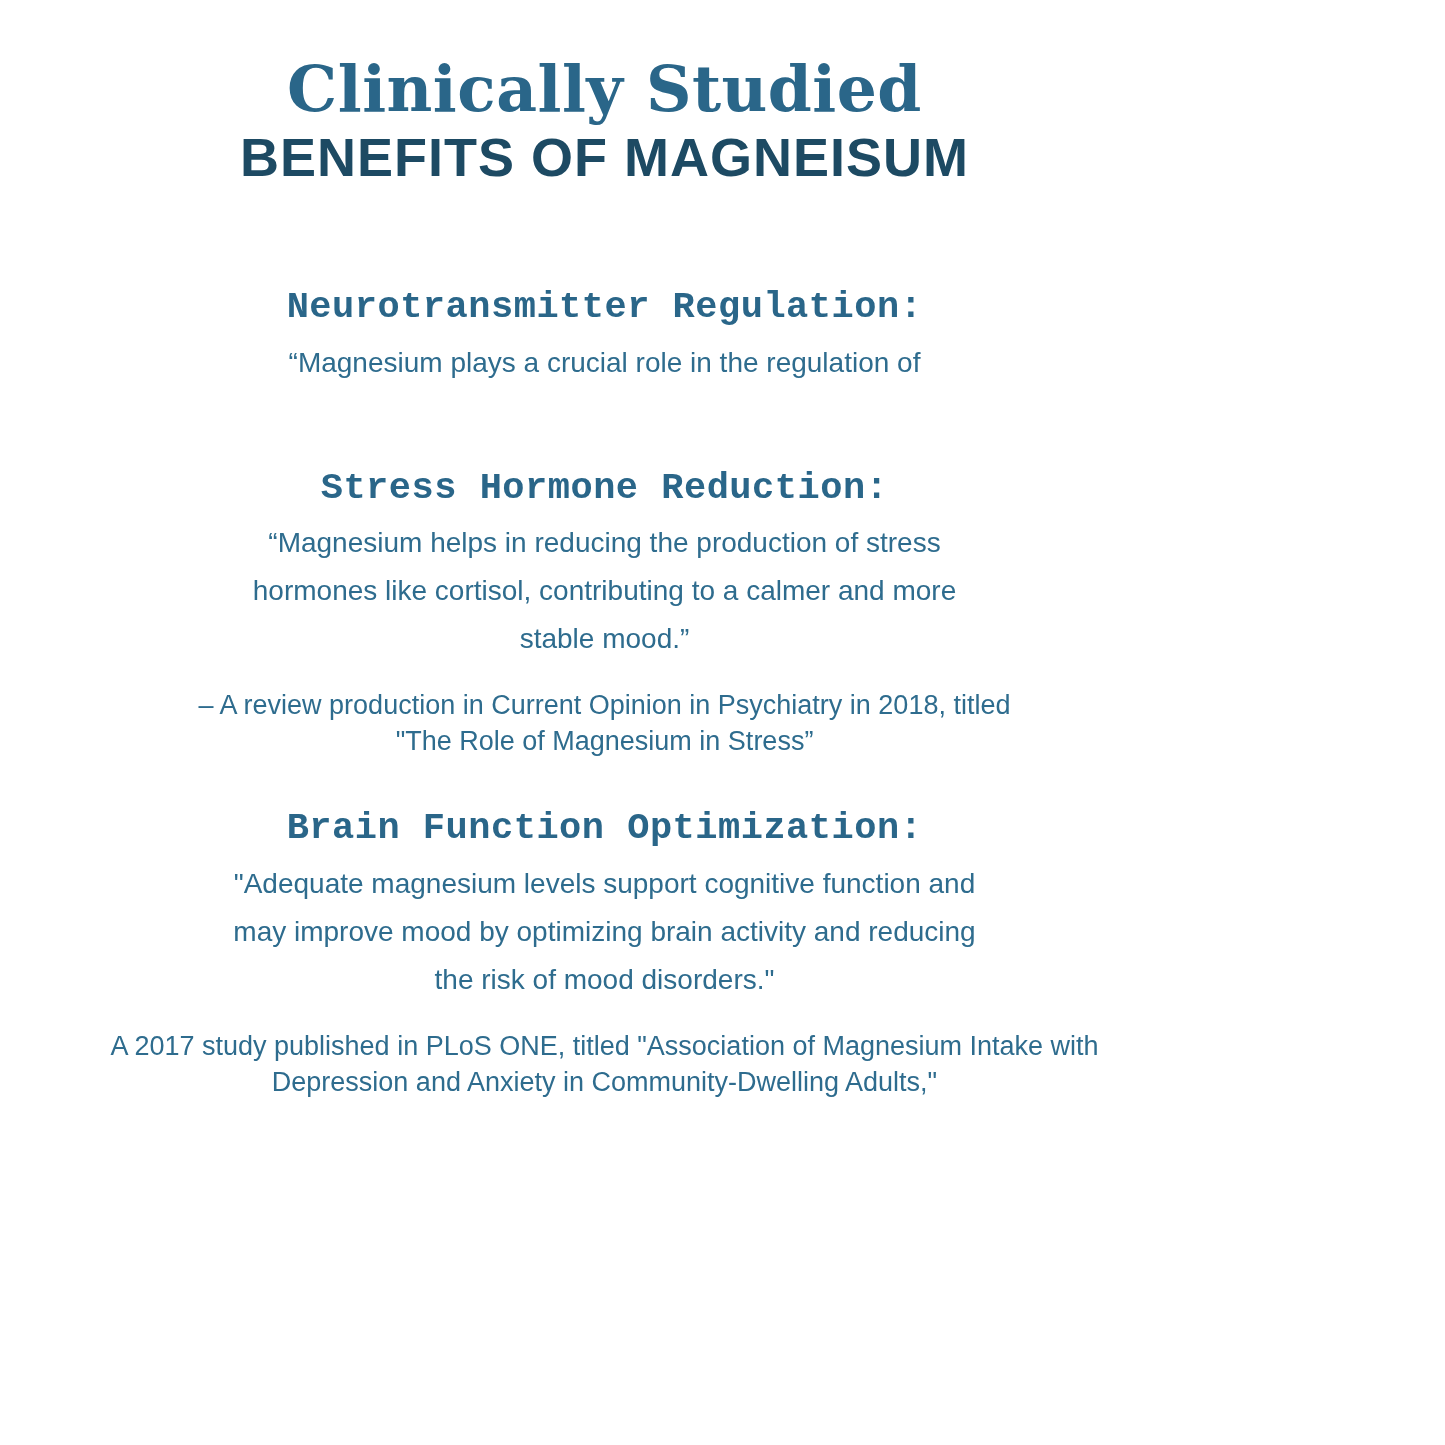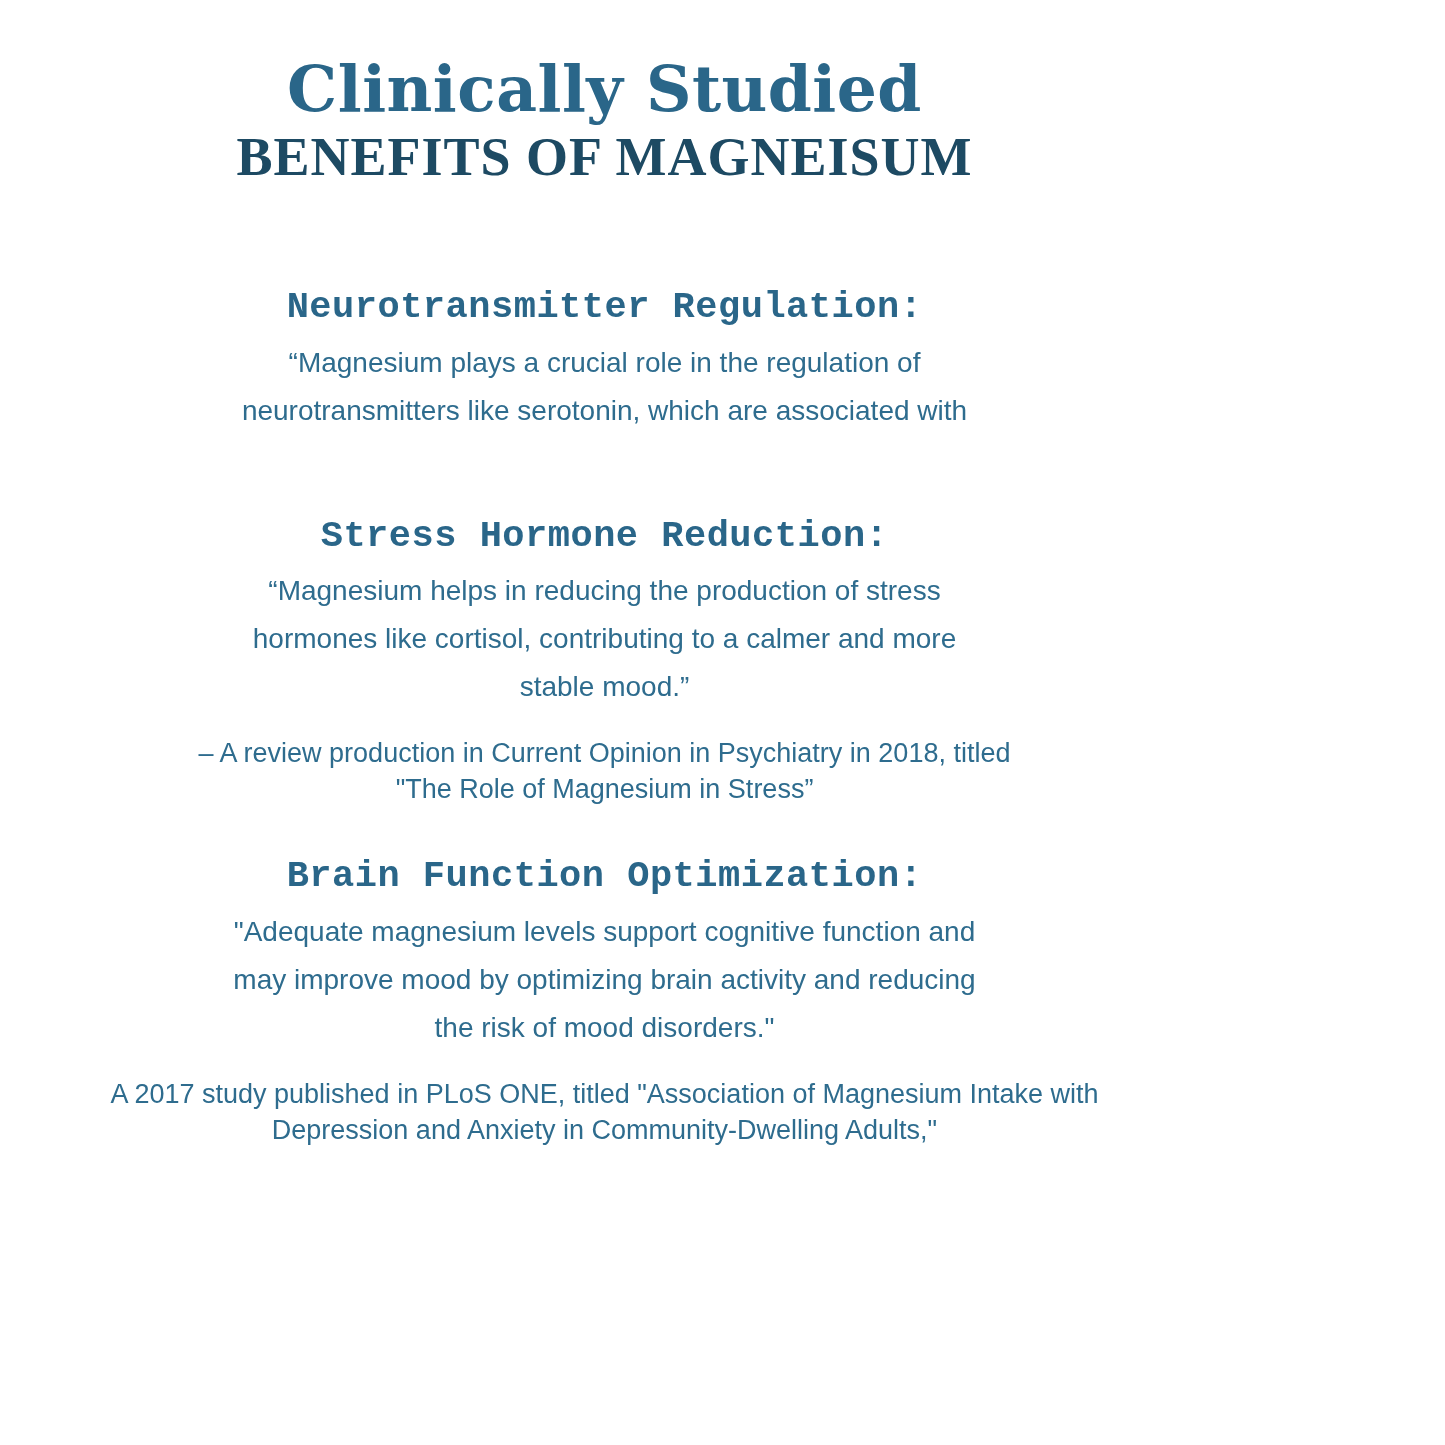--- a/index.html
+++ b/index.html
@@ -23,21 +23,21 @@
     margin: 0;
     font-family: "DejaVu Serif", serif;
     font-weight: 700;
     font-size: 63px;
     line-height: 1.06;
     color: var(--heading_serif, #2a6689);
     letter-spacing: 0.5px;
   }
   .title-bold {
     margin: 5px 0 0 0;
-    font-family: Liberation Serif, serif;
+    font-family: Liberation Sans, sans-serif;
     font-weight: 700;
     font-size: 54px;
     line-height: 1.08;
     color: var(--subtitle_navy, #1d4a63);
     letter-spacing: 1px;
   }
   .benefit {
     margin: 0 auto;
   }
   .benefit.s1 { margin-top: 100px; }
@@ -77,21 +77,20 @@
 
   <header class="masthead">
     <h1 class="title-serif">Clinically Studied</h1>
     <h2 class="title-bold">BENEFITS OF MAGNEISUM</h2>
   </header>
 
   <section class="benefit s1">
     <h3 class="benefit-heading">Neurotransmitter Regulation:</h3>
     <div class="quote">
       <div class="quote-line">“Magnesium plays a crucial role in the regulation of</div>
-      <div class="quote-line">neurotransmitters like serotonin, which are associated with</div>
     </div>
   </section>
 
   <section class="benefit s2">
     <h3 class="benefit-heading">Stress Hormone Reduction:</h3>
     <div class="quote">
       <div class="quote-line">“Magnesium helps in reducing the production of stress</div>
       <div class="quote-line">hormones like cortisol, contributing to a calmer and more</div>
       <div class="quote-line">stable mood.”</div>
     </div>

